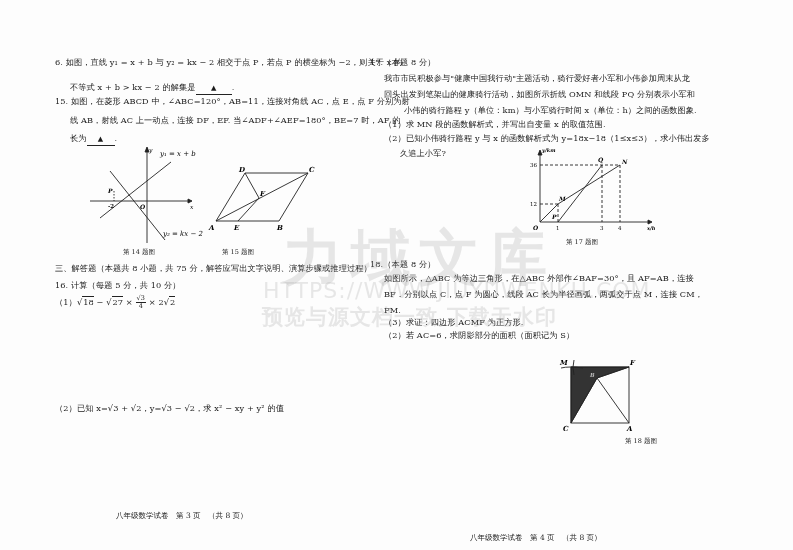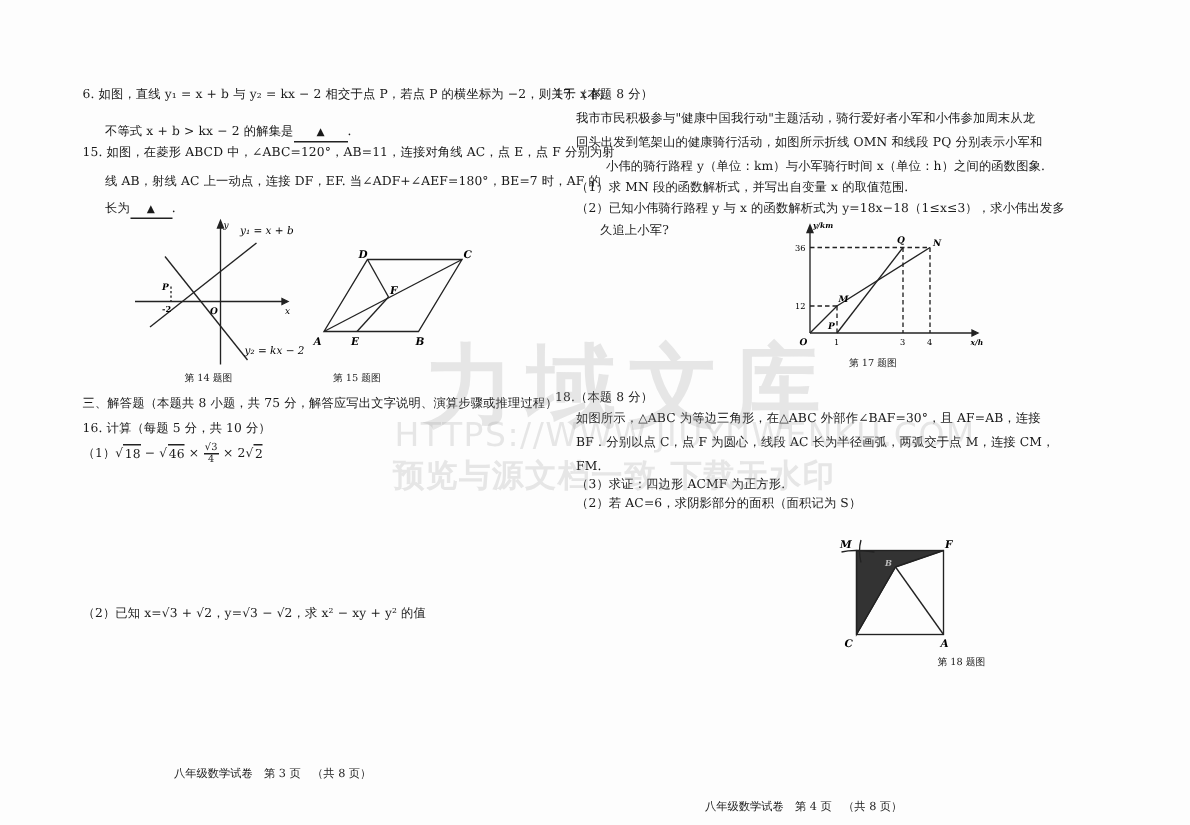--- a/index.html
+++ b/index.html
@@ -67,21 +67,21 @@
     <text x="101" y="9" font-size="7" font-style="italic" font-weight="bold">C</text>
     <text x="31" y="9" font-size="7" font-style="italic" font-weight="bold">D</text>
     <text x="26" y="67" font-size="7" font-style="italic" font-weight="bold">E</text>
     <text x="52" y="33" font-size="7" font-style="italic" font-weight="bold">F</text>
   </svg>
   <div class="cap" style="left:222px;top:248px;">第 15 题图</div>
 
   <div class="t" style="left:55px;top:263px;">三、解答题（本题共 8 小题，共 75 分，解答应写出文字说明、演算步骤或推理过程）</div>
   <div class="t" style="left:55px;top:280px;text-align:center;">16. 计算（每题 5 分，共 10 分）</div>
   <div class="t" style="left:55px;top:295px;">
-    <span>（1）</span>√<span class="sqrt">18</span> − √<span class="sqrt">46</span> ×
+    <span>（1）</span>√<span class="sqrt">18</span> − √<span class="sqrt">27</span> ×
     <span class="frac"><span class="n">√3</span><span class="d">4</span></span>
     × <span>2</span>√<span class="sqrt">2</span>
   </div>
   <div class="t" style="left:55px;top:403px;">（2）已知 x=√3 + √2，y=√3 − √2，求 x² − xy + y² 的值</div>
 
   <div class="footer" style="left:116px;top:511px;">八年级数学试卷　第 3 页　（共 8 页）</div>
 </div>
 
 <div>
   <div class="t" style="left:370px;top:57px;">17.（本题 8 分）</div>

